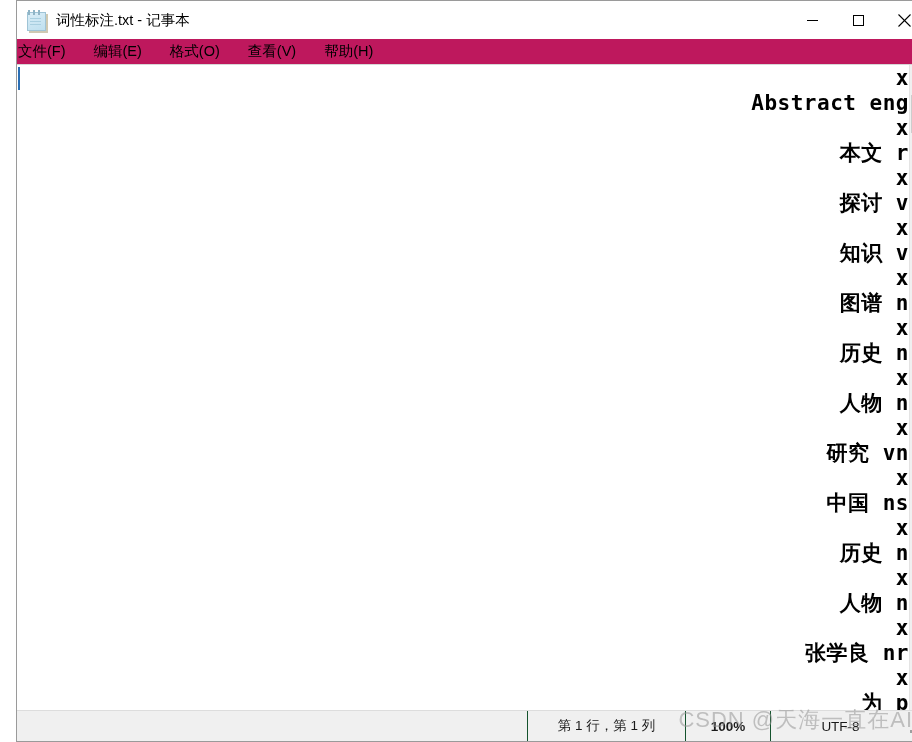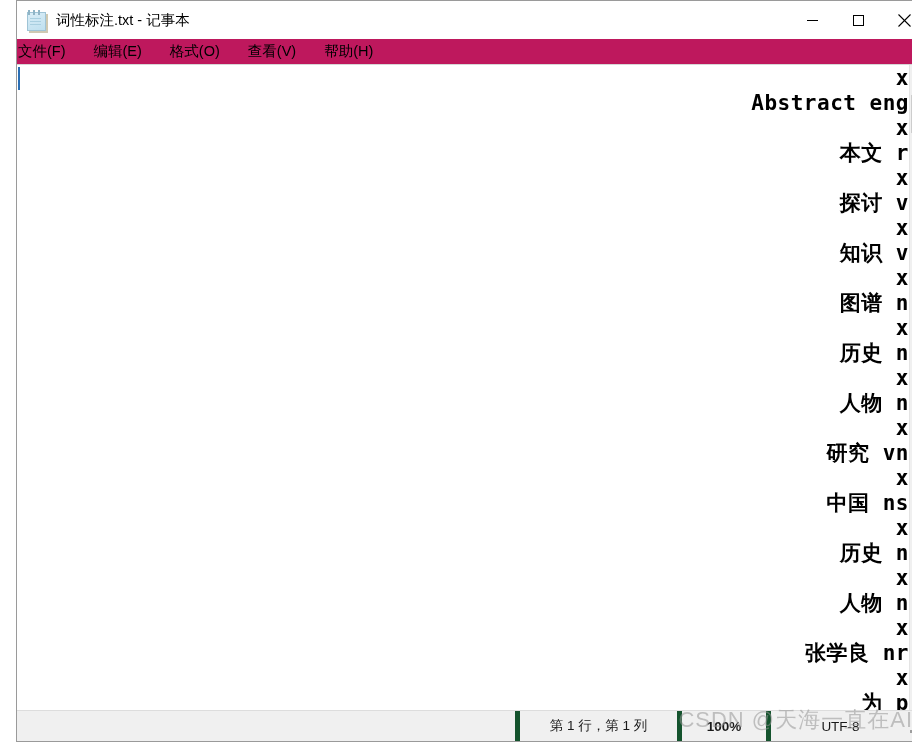--- a/index.html
+++ b/index.html
@@ -187,21 +187,21 @@
     display: flex;
     align-items: stretch;
     position: relative;
     font-size: 13.5px;
     color: #1a1a1a;
   }
   .sb-cell {
     display: flex;
     align-items: center;
     justify-content: center;
-    border-left: 5px solid #14532d;
+    border-left: 1px solid #14532d;
     white-space: nowrap;
     padding: 0 10px;
     cursor: default;
   }
   #sb-spacer {
     flex: 1 1 auto;
     border-left: none;
   }
   #sb-line   { width: 137px; flex: 0 0 137px; }
   #sb-zoom   { width: 64px;  flex: 0 0 64px; font-weight: bold;  }

